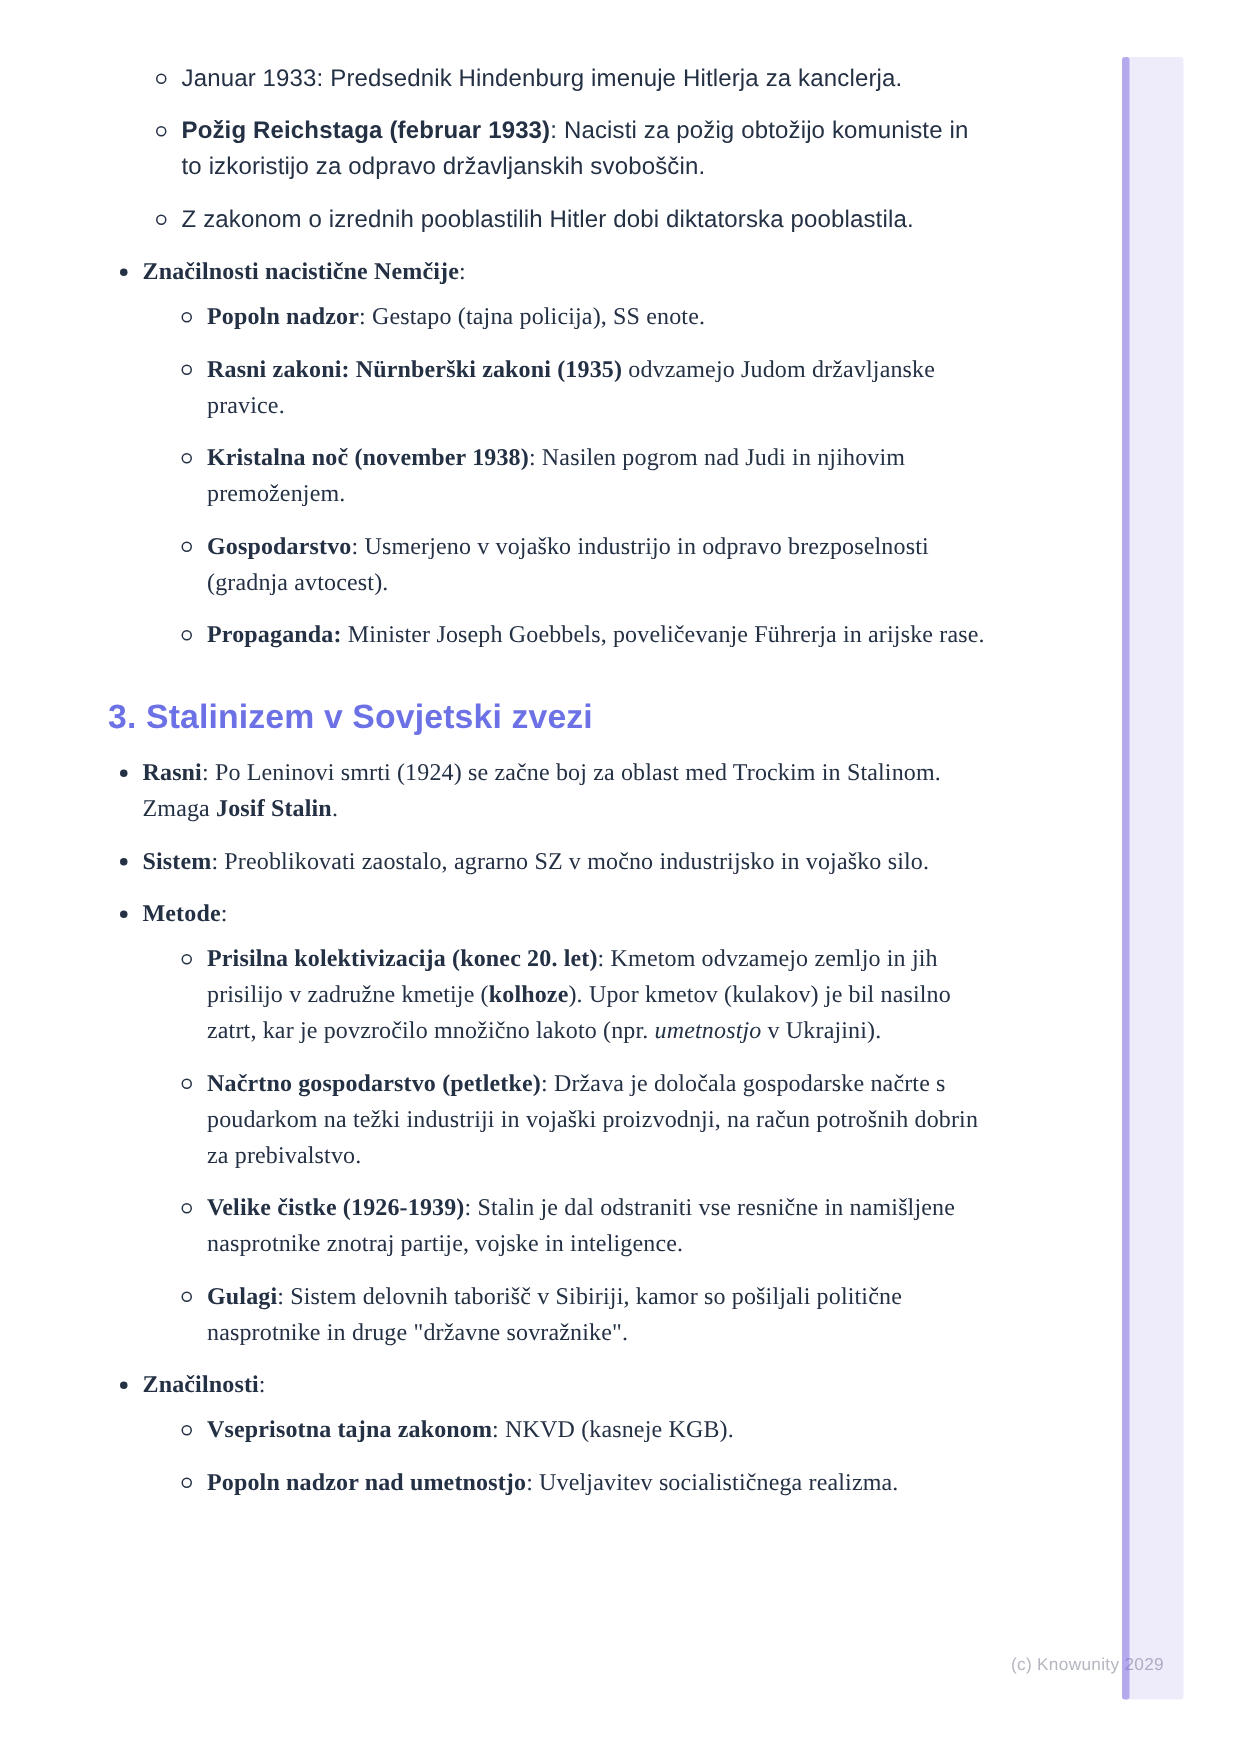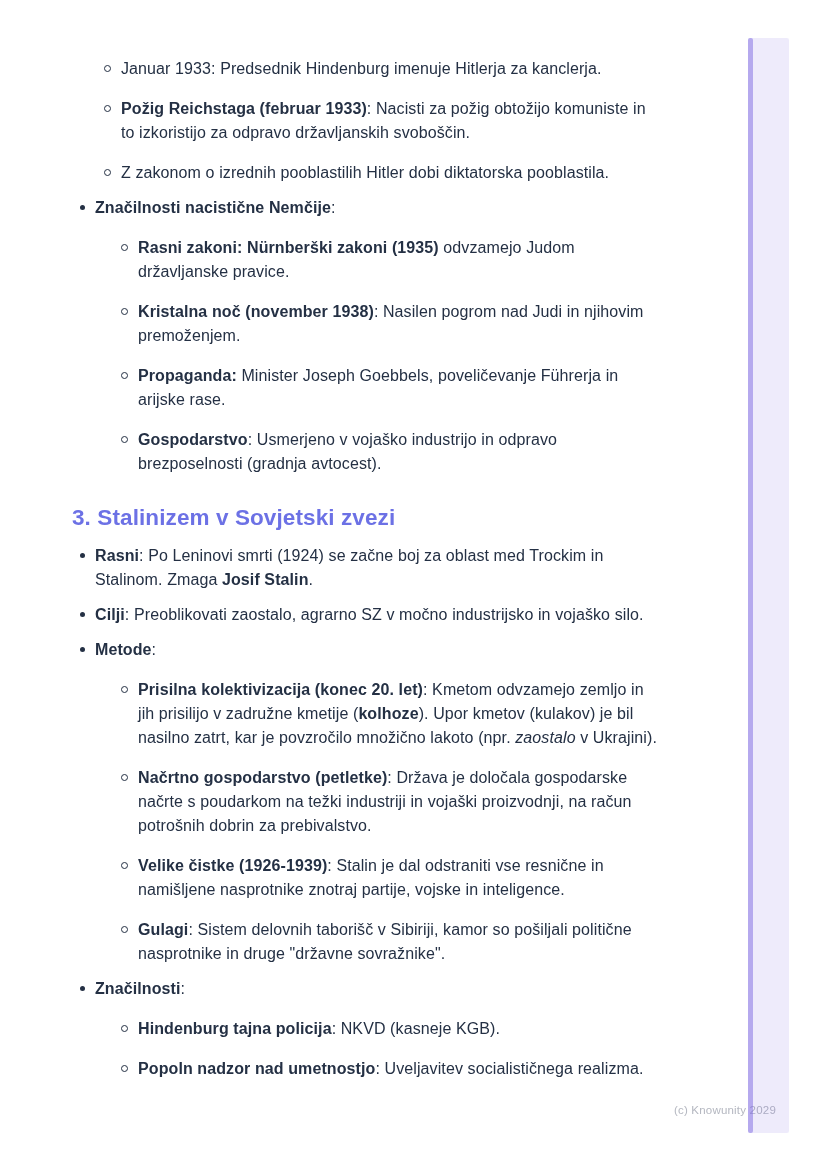--- a/index.html
+++ b/index.html
@@ -19,24 +19,24 @@
     position: absolute;
     left: 78px;
     top: 41px;
     width: 584px;
     font-size: 16px;
     line-height: 24px;
     letter-spacing: 0.1px;
   }
   ul { list-style: none; margin: 0; padding: 0; }
   li { position: relative; margin-bottom: 11px; }
-  .l1 > li { padding-left: 17px; }
+  .l1 > li { padding-left: 17px; font-family: Liberation Serif, serif; }
   .l2 { margin-left: 25px; margin-top: 6px; }
   .l2.orphan { margin-top: 0; }
-  .l2 > li { padding-left: 18px; margin-top: 16px; }
+  .l2 > li { padding-left: 18px; }
   .marker { position: absolute; display: block; }
   .m1 {
     left: 2px; top: 9px;
     width: 5px; height: 5px;
     border-radius: 50%;
     background: var(--text, #243044);
   }
   .m2 {
     left: 1px; top: 8px;
     width: 5px; height: 5px;
@@ -83,38 +83,39 @@
 
 <div class="page">
   <main class="doc" id="doc">
       <ul class="l2 orphan">
         <li><span class="marker m2"></span><span class="txt"><span>Januar 1933: Predsednik Hindenburg imenuje Hitlerja za kanclerja.</span></span></li>
         <li><span class="marker m2"></span><span class="txt"><b>Požig Reichstaga (februar 1933)</b><span>: Nacisti za požig obtožijo komuniste in to izkoristijo za odpravo državljanskih svoboščin.</span></span></li>
         <li><span class="marker m2"></span><span class="txt"><span>Z zakonom o izrednih pooblastilih Hitler dobi diktatorska pooblastila.</span></span></li>
       </ul>
       <ul class="l1">
         <li><span class="marker m1"></span><span class="txt"><b>Značilnosti nacistične Nemčije</b><span>:</span></span><ul class="l2">
+            <li><span class="marker m2"></span><span class="txt"><b>Popoln nadzor</b><span>: Gestapo (tajna policija), SS enote.</span></span></li>
             <li><span class="marker m2"></span><span class="txt"><b>Rasni zakoni: Nürnberški zakoni (1935)</b><span> odvzamejo Judom državljanske pravice.</span></span></li>
             <li><span class="marker m2"></span><span class="txt"><b>Kristalna noč (november 1938)</b><span>: Nasilen pogrom nad Judi in njihovim premoženjem.</span></span></li>
+            <li><span class="marker m2"></span><span class="txt"><b>Gospodarstvo</b><span>: Usmerjeno v vojaško industrijo in odpravo brezposelnosti (gradnja avtocest).</span></span></li>
             <li><span class="marker m2"></span><span class="txt"><b>Propaganda:</b><span> Minister Joseph Goebbels, poveličevanje Führerja in arijske rase.</span></span></li>
-            <li><span class="marker m2"></span><span class="txt"><b>Gospodarstvo</b><span>: Usmerjeno v vojaško industrijo in odpravo brezposelnosti (gradnja avtocest).</span></span></li>
           </ul></li>
       </ul>
       <h2 class="heading">3. Stalinizem v Sovjetski zvezi</h2>
       <ul class="l1">
         <li><span class="marker m1"></span><span class="txt"><b>Rasni</b><span>: Po Leninovi smrti (1924) se začne boj za oblast med Trockim in Stalinom. Zmaga </span><b>Josif Stalin</b><span>.</span></span></li>
-        <li><span class="marker m1"></span><span class="txt"><b>Cilji</b><span>: Preoblikovati zaostalo, agrarno SZ v močno industrijsko in vojaško silo.</span></span></li>
+        <li><span class="marker m1"></span><span class="txt"><b>Sistem</b><span>: Preoblikovati zaostalo, agrarno SZ v močno industrijsko in vojaško silo.</span></span></li>
         <li><span class="marker m1"></span><span class="txt"><b>Metode</b><span>:</span></span><ul class="l2">
-            <li><span class="marker m2"></span><span class="txt"><b>Prisilna kolektivizacija (konec 20. let)</b><span>: Kmetom odvzamejo zemljo in jih prisilijo v zadružne kmetije (</span><b>kolhoze</b><span>). Upor kmetov (kulakov) je bil nasilno zatrt, kar je povzročilo množično lakoto (npr. </span><i>zaostalo</i><span> v Ukrajini).</span></span></li>
+            <li><span class="marker m2"></span><span class="txt"><b>Prisilna kolektivizacija (konec 20. let)</b><span>: Kmetom odvzamejo zemljo in jih prisilijo v zadružne kmetije (</span><b>kolhoze</b><span>). Upor kmetov (kulakov) je bil nasilno zatrt, kar je povzročilo množično lakoto (npr. </span><i>umetnostjo</i><span> v Ukrajini).</span></span></li>
             <li><span class="marker m2"></span><span class="txt"><b>Načrtno gospodarstvo (petletke)</b><span>: Država je določala gospodarske načrte s poudarkom na težki industriji in vojaški proizvodnji, na račun potrošnih dobrin za prebivalstvo.</span></span></li>
             <li><span class="marker m2"></span><span class="txt"><b>Velike čistke (1926-1939)</b><span>: Stalin je dal odstraniti vse resnične in namišljene nasprotnike znotraj partije, vojske in inteligence.</span></span></li>
             <li><span class="marker m2"></span><span class="txt"><b>Gulagi</b><span>: Sistem delovnih taborišč v Sibiriji, kamor so pošiljali politične nasprotnike in druge "državne sovražnike".</span></span></li>
           </ul></li>
         <li><span class="marker m1"></span><span class="txt"><b>Značilnosti</b><span>:</span></span><ul class="l2">
-            <li><span class="marker m2"></span><span class="txt"><b>Hindenburg tajna policija</b><span>: NKVD (kasneje KGB).</span></span></li>
+            <li><span class="marker m2"></span><span class="txt"><b>Vseprisotna tajna zakonom</b><span>: NKVD (kasneje KGB).</span></span></li>
             <li><span class="marker m2"></span><span class="txt"><b>Popoln nadzor nad umetnostjo</b><span>: Uveljavitev socialističnega realizma.</span></span></li>
           </ul></li>
       </ul>
     </main>
   <div class="watermark">(c) Knowunity 2029</div>
   <div class="edge-strip">
     <div class="edge-line"></div>
   </div>
 </div>
 

